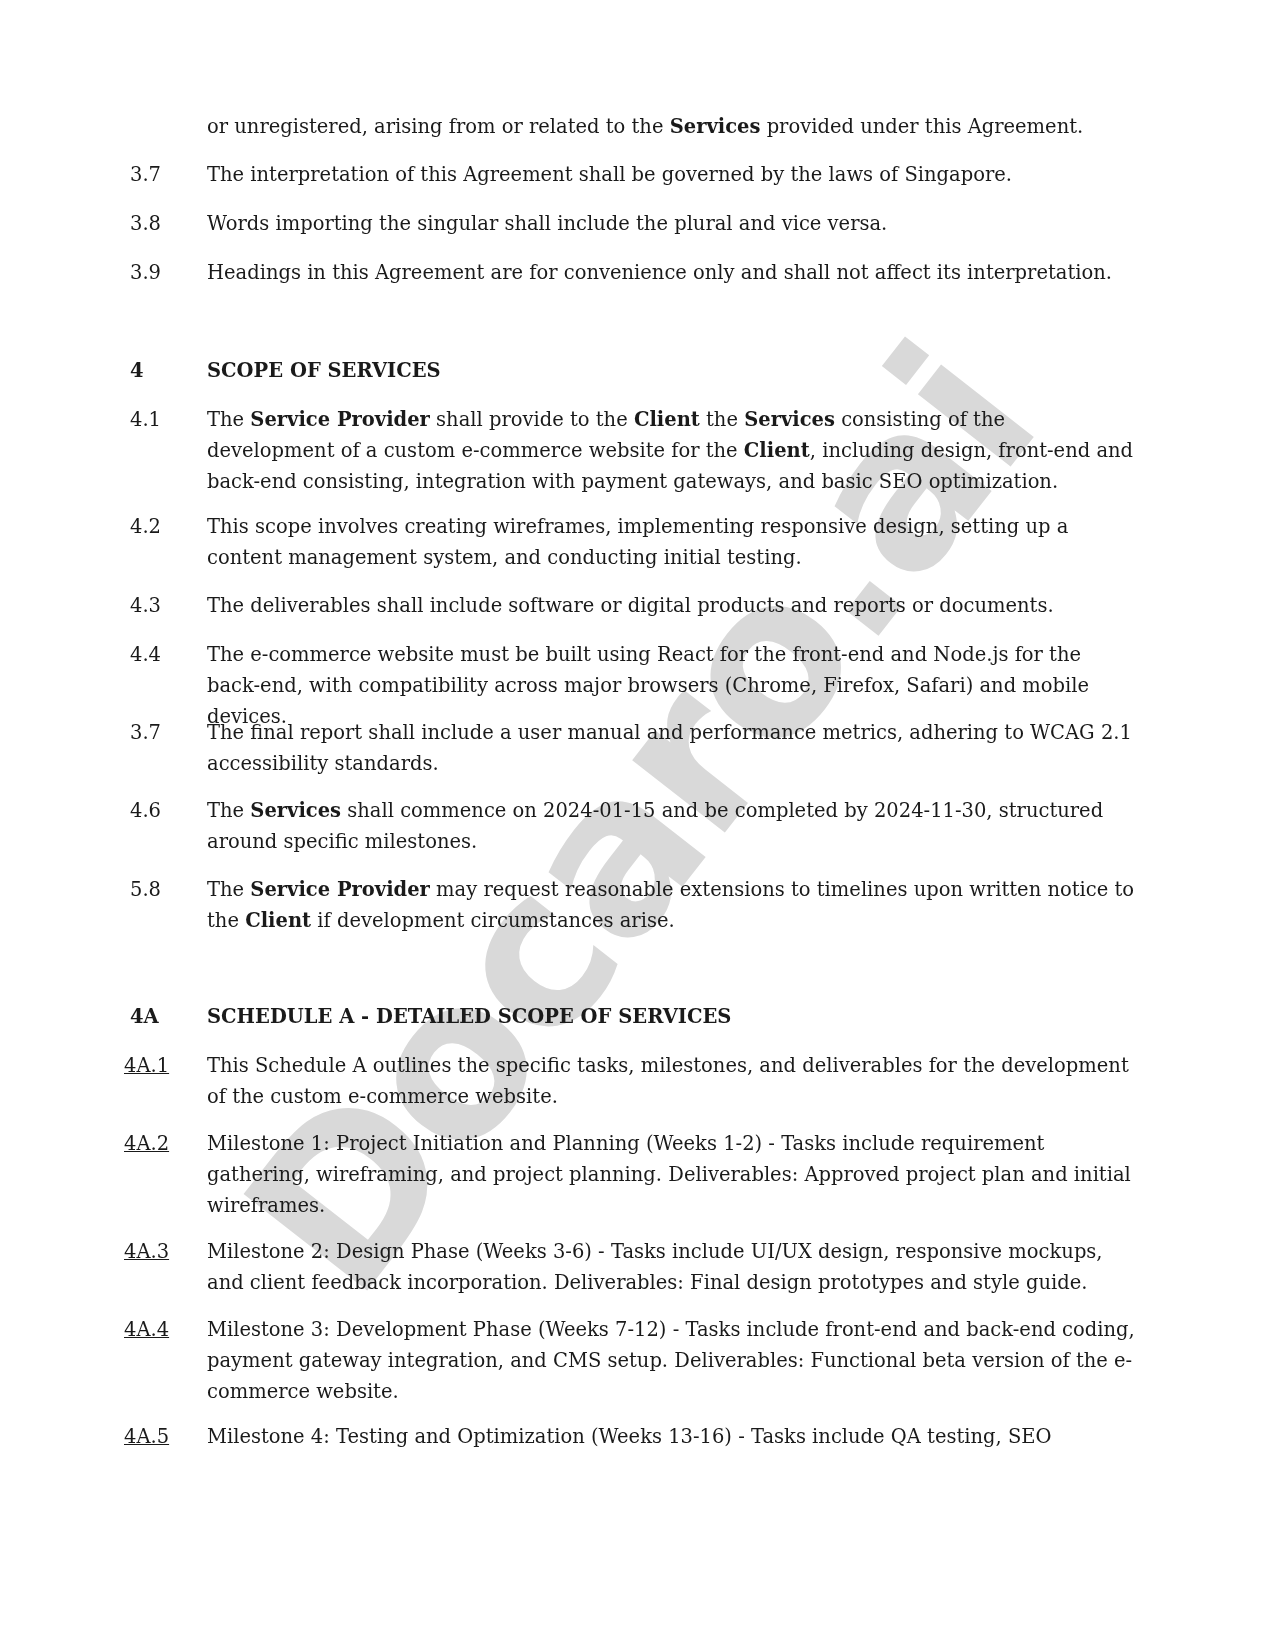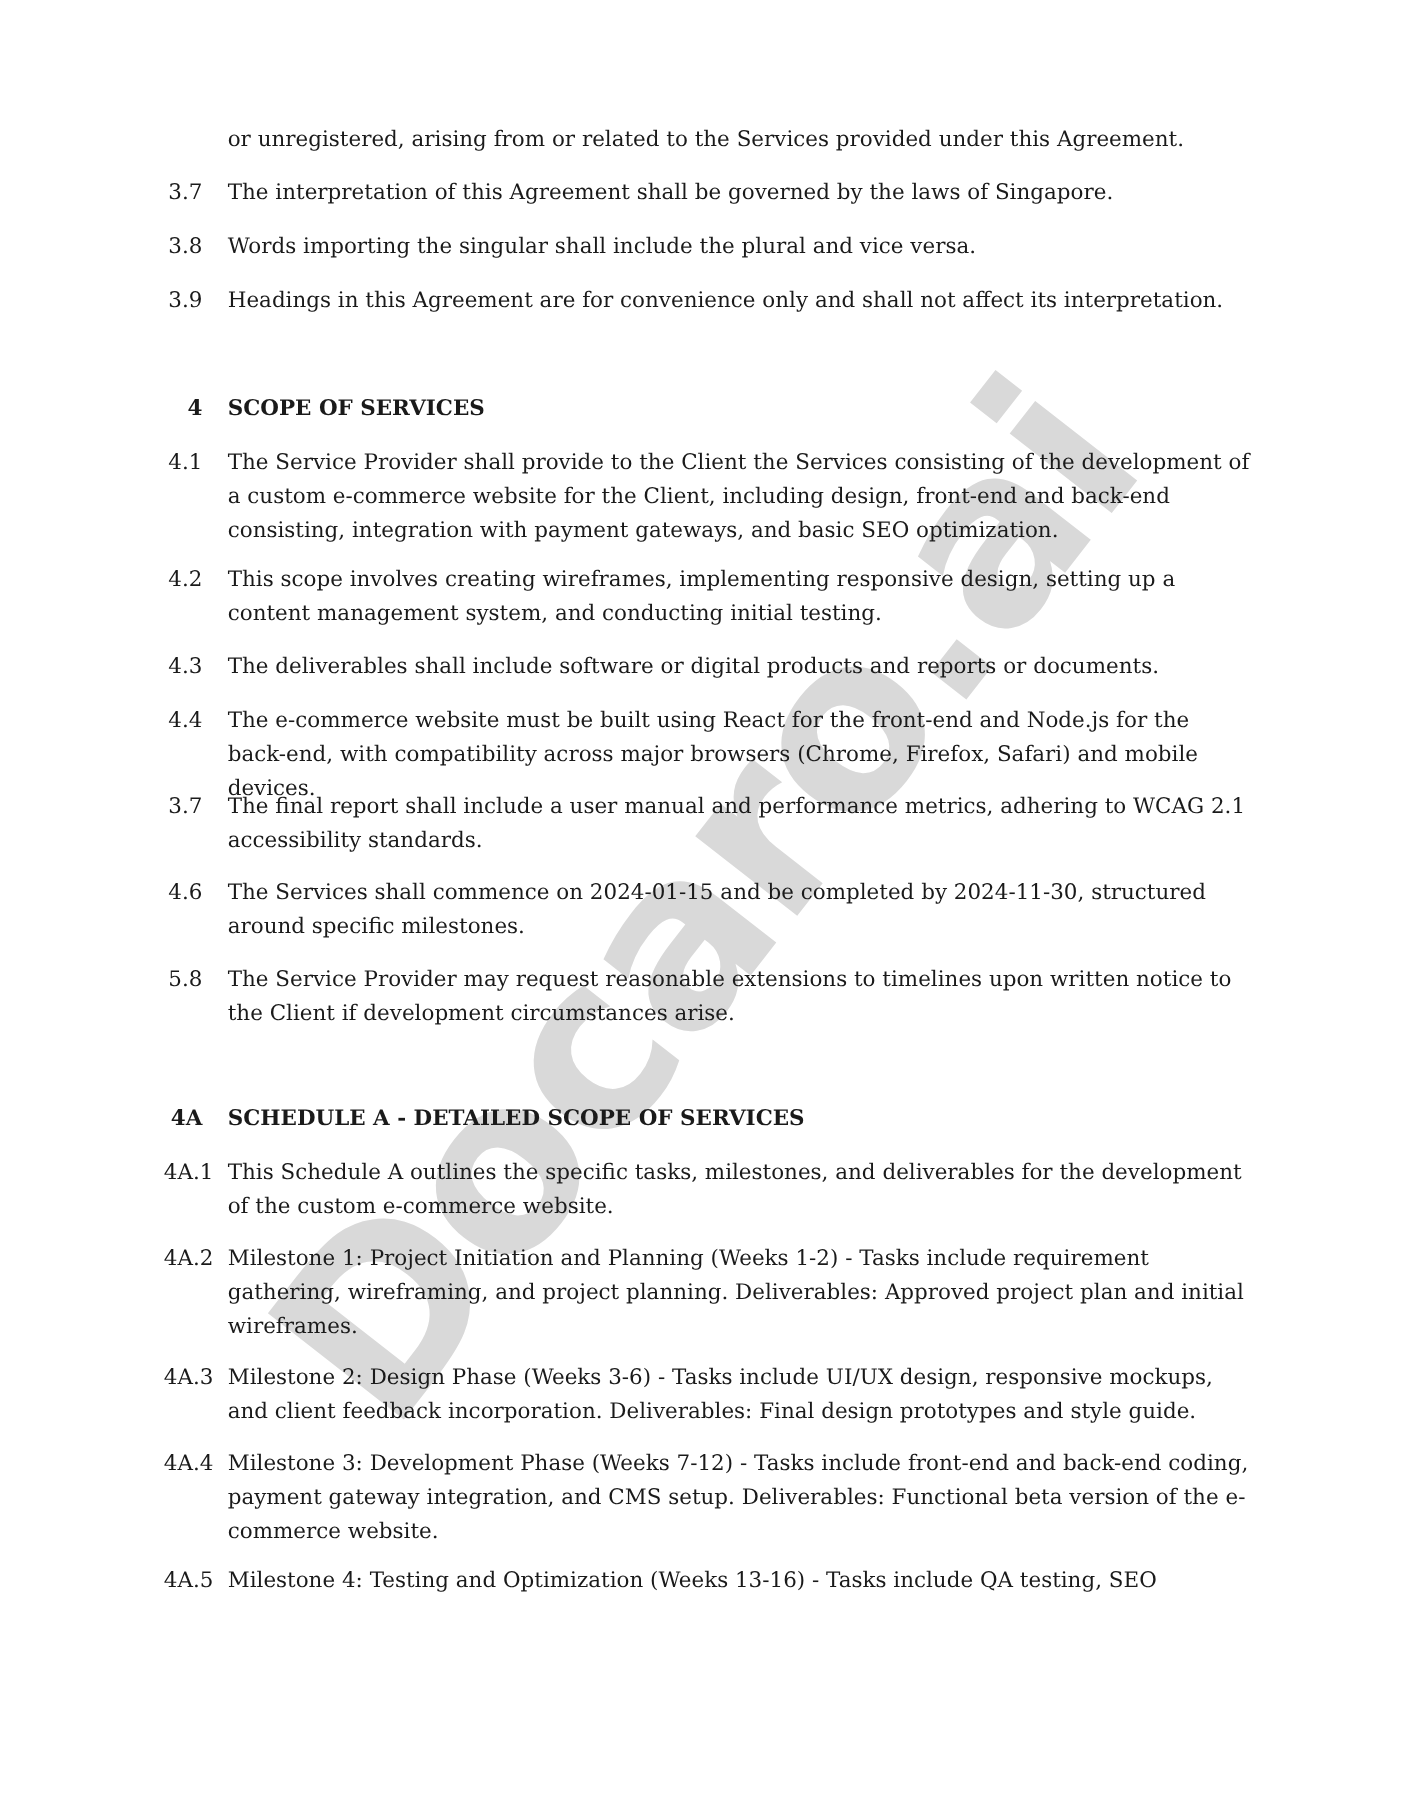--- a/index.html
+++ b/index.html
@@ -4,25 +4,25 @@
 <style>
   html, body { margin:0; padding:0; background:#ffffff; }
   body { width:1275px; height:1650px; position:relative; overflow:hidden;
          font-family:"DejaVu Serif", "Liberation Serif", serif; color:#1a1a1a; }
   .watermark { position:absolute; left:640px; top:820px; transform:translate(-50%,-50%) rotate(-52deg);
                font-family:"DejaVu Sans", "Liberation Sans", sans-serif; font-weight:bold;
                font-size:215px; color:#d9d9d9; white-space:nowrap; z-index:0; letter-spacing:-4px;
                user-select:none; }
   .content { position:absolute; left:0; top:0; width:1275px; z-index:1; }
   .para { position:absolute; left:0; width:1275px; font-size:19.5px; line-height:31px; }
-  .num { position:absolute; width:54px; text-align:right; left:130px; }
-  .num.wide { left:140px; }
+  .num { position:absolute; width:54px; text-align:left; left:130px; }
+  .num.wide { left:124px;text-decoration:underline; }
   .text { position:absolute; left:207px; width:930px; }
   .heading { font-weight:bold; }
-  b { font-weight:normal; }
+  b { font-weight:bold; }
 </style>
 </head>
 <body>
 
 <div class="watermark">Docaro.ai</div>
 
 <div class="content">
 
   <div class="para" style="top:111px;">
     <div class="text">

